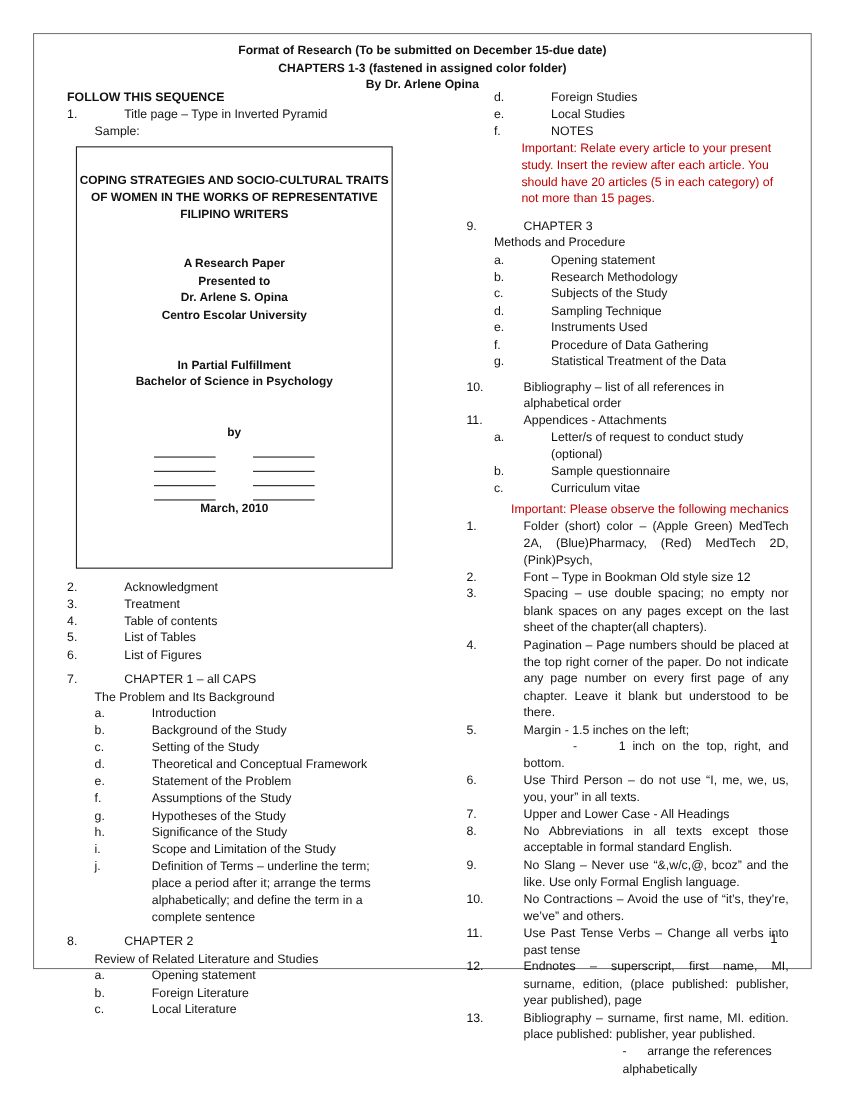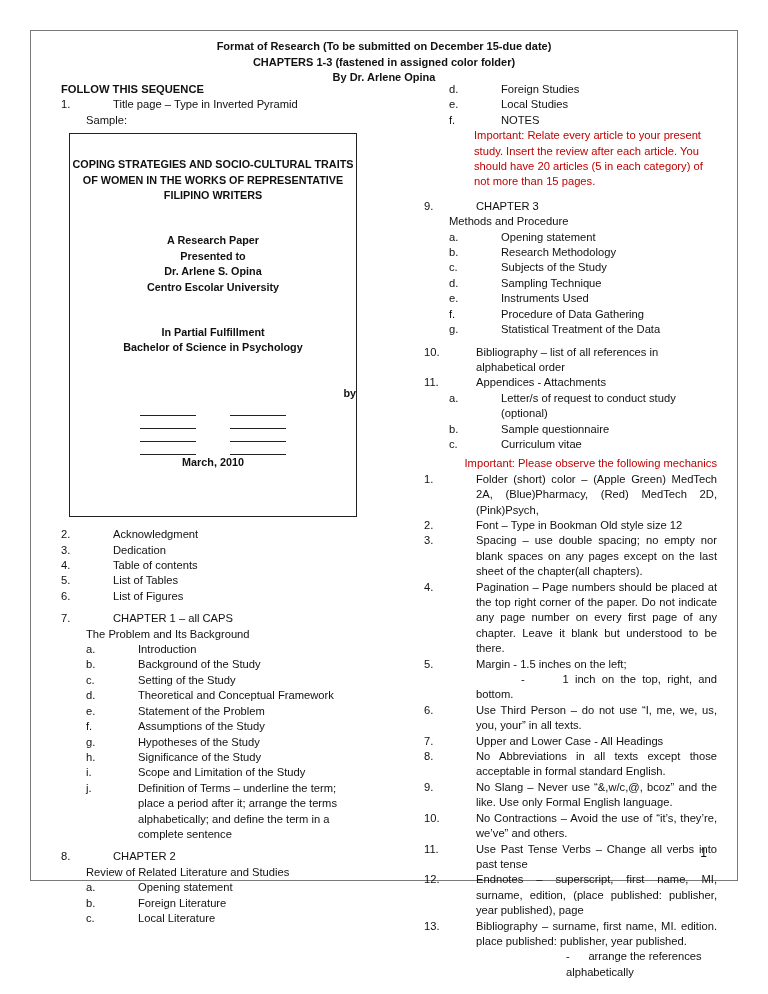--- a/index.html
+++ b/index.html
@@ -64,21 +64,21 @@
       <div class="blk">
         <div>A Research Paper</div>
         <div>Presented to</div>
         <div>Dr. Arlene S. Opina</div>
         <div>Centro Escolar University</div>
       </div>
       <div class="blk">
         <div>In Partial Fulfillment</div>
         <div>Bachelor of Science in Psychology</div>
       </div>
-      <div style="margin-bottom:2px;text-align:right;">by</div>
+      <div style="margin-bottom:2px;">by</div>
       <div>
         <div class="sig-row">
             <span class="sig"></span>
             <span class="sig"></span>
           </div>
         <div class="sig-row">
             <span class="sig"></span>
             <span class="sig"></span>
           </div>
         <div class="sig-row">
@@ -93,21 +93,21 @@
       <div>March, 2010</div>
     </div>
 
     <div style="height:10px"></div>
     <div class="row">
         <span class="num">2.</span>
         <span class="txt">Acknowledgment</span>
       </div>
     <div class="row">
         <span class="num">3.</span>
-        <span class="txt">Dedication</span>
+        <span class="txt">Treatment</span>
       </div>
     <div class="row">
         <span class="num">4.</span>
         <span class="txt">Table of contents</span>
       </div>
     <div class="row">
         <span class="num">5.</span>
         <span class="txt">List of Tables</span>
       </div>
     <div class="row">

